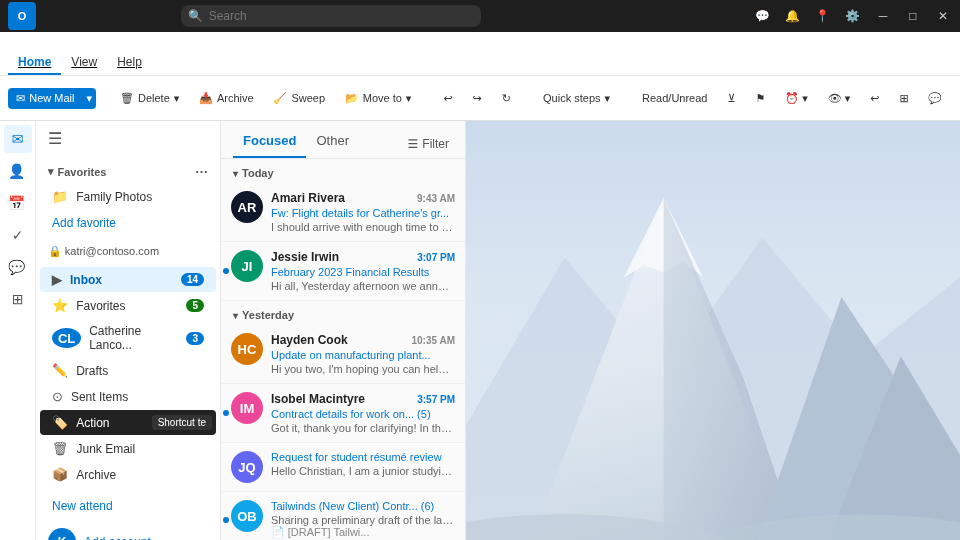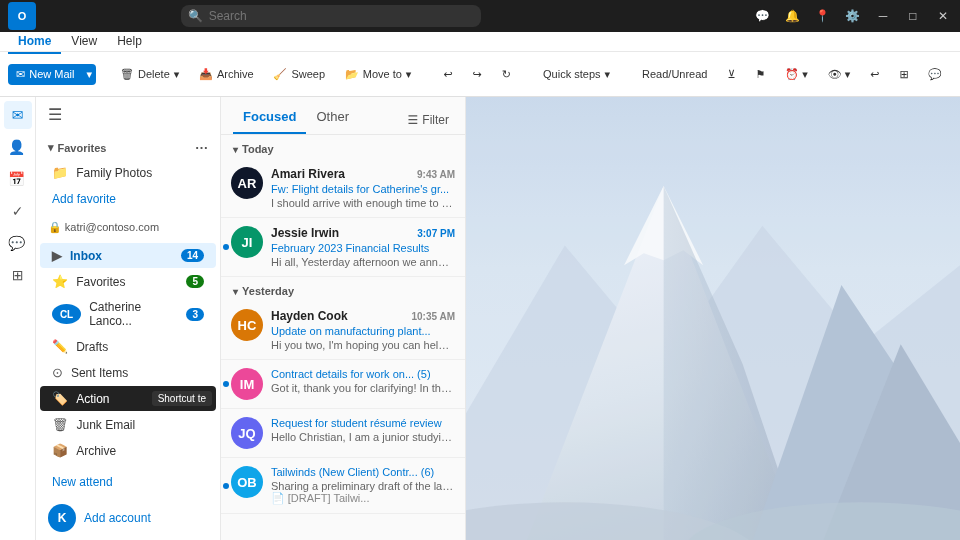--- a/index.html
+++ b/index.html
@@ -9,21 +9,21 @@
     .title-bar { height: 32px; background: #1e1e1e; display: flex; align-items: center; padding: 0 8px; color: #fff; }
     .title-bar-logo { width: 28px; height: 28px; background: #0078d4; border-radius: 4px; display: flex; align-items: center; justify-content: center; color: #fff; font-weight: bold; font-size: 11px; margin-right: 8px; }
     .title-bar-search { flex: 1; max-width: 300px; margin: 0 auto; position: relative; }
     .title-bar-search input { width: 100%; background: #333; border: none; border-radius: 8px; padding: 4px 8px 4px 28px; color: #fff; font-size: 12px; outline: none; }
     .title-bar-search-icon { position: absolute; left: 8px; top: 50%; transform: translateY(-50%); color: #aaa; font-size: 12px; }
     .title-bar-actions { display: flex; align-items: center; gap: 12px; margin-left: auto; }
     .title-bar-btn { color: #ccc; font-size: 12px; cursor: pointer; width: 18px; height: 18px; display: flex; align-items: center; justify-content: center; }
 
     
     .ribbon { background: #fff; border-bottom: 1px solid #e0e0e0; }
-    .ribbon-tabs { display: flex; align-items: center; padding: 0 8px; height: 20px; border-bottom: 1px solid #e8e8e8; }
+    .ribbon-tabs { display: flex; align-items: flex-end; padding: 0 8px; height: 44px; border-bottom: 1px solid #e8e8e8; text-decoration: underline; }
     .ribbon-tab { padding: 4px 10px; font-size: 12px; cursor: pointer; color: #333; border-bottom: 2px solid transparent; }
     .ribbon-tab.active { color: #0078d4; border-bottom: 2px solid #0078d4; font-weight: 600; }
     .ribbon-toolbar { display: flex; align-items: center; padding: 4px 8px; height: 44px; gap: 4px; overflow: hidden; }
     .ribbon-btn { display: flex; align-items: center; gap: 4px; padding: 4px 8px; border-radius: 4px; cursor: pointer; font-size: 11px; color: #333; border: none; background: transparent; white-space: nowrap; }
     .ribbon-btn.primary { background: #0078d4; color: #fff; border-radius: 4px; }
     .ribbon-btn.primary-split { background: #0078d4; color: #fff; padding: 4px 4px; border-radius: 0 4px 4px 0; }
     .ribbon-btn-group { display: flex; align-items: center; }
     .ribbon-btn-group .ribbon-btn:first-child { border-radius: 4px 0 0 4px; }
     .ribbon-btn-group .ribbon-btn:last-child { border-radius: 0 4px 4px 0; }
     .ribbon-separator { width: 1px; height: 28px; background: #e0e0e0; margin: 0 4px; }
@@ -196,21 +196,21 @@
         <span class="sidebar-item-icon">▶</span>
         <span>Inbox</span>
         <span class="badge">14</span>
       </div>
       <div class="sidebar-item">
         <span class="sidebar-item-icon">⭐</span>
         <span>Favorites</span>
         <span class="badge green">5</span>
       </div>
       <div class="sidebar-item">
-        <div class="avatar-circle" style="width:32px;height:20px;font-size:10px;">CL</div>
+        <div class="avatar-circle" style="width:32px;height:20px;font-size:13px;">CL</div>
         <span>Catherine Lanco...</span>
         <span class="badge">3</span>
       </div>
       <div class="sidebar-item">
         <span class="sidebar-item-icon">✏️</span>
         <span>Drafts</span>
       </div>
       <div class="sidebar-item">
         <span class="sidebar-item-icon">⊙</span>
         <span>Sent Items</span>
@@ -293,20 +293,24 @@
           </div>
           <div class="email-subject">Update on manufacturing plant...</div>
           <div class="email-preview">Hi you two, I'm hoping you can help me</div>
         </div>
       </div>
 
       <div class="email-item">
         <span class="unread-dot"></span>
         <div class="email-avatar" style="background:#EC4899;">IM</div>
         <div class="email-content">
+          <div class="email-sender">
+            <span>Isobel Macintyre</span>
+            <span class="email-time unread">3:57 PM</span>
+          </div>
           <div class="email-subject">Contract details for work on... (5)</div>
           <div class="email-preview">Got it, thank you for clarifying! In that case...</div>
         </div>
       </div>
 
       <div class="email-item">
         <div class="email-avatar" style="background:#6366F1;">JQ</div>
         <div class="email-content">
           <div class="email-subject">Request for student résumé review</div>
           <div class="email-preview">Hello Christian, I am a junior studying busi...</div>

